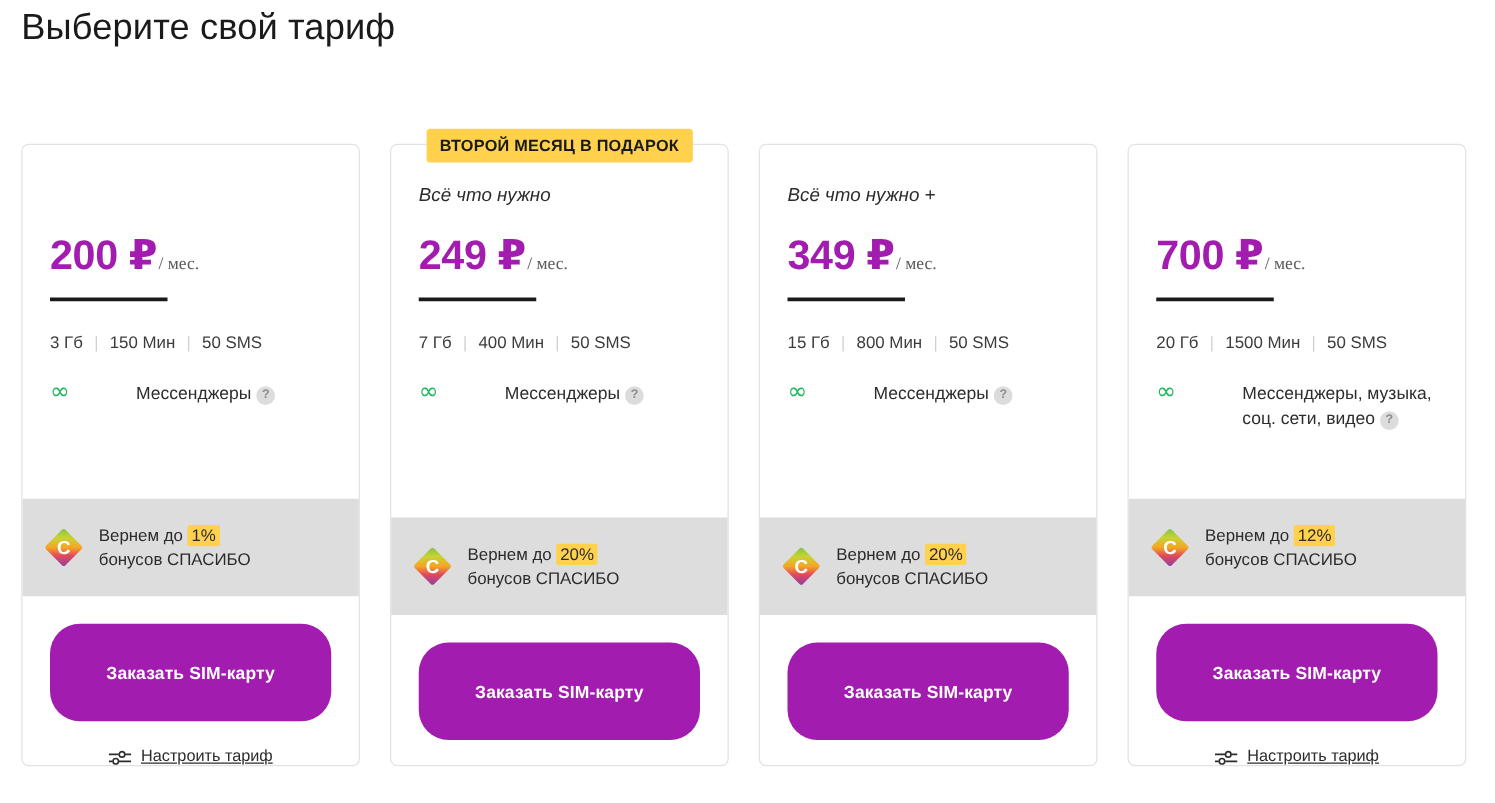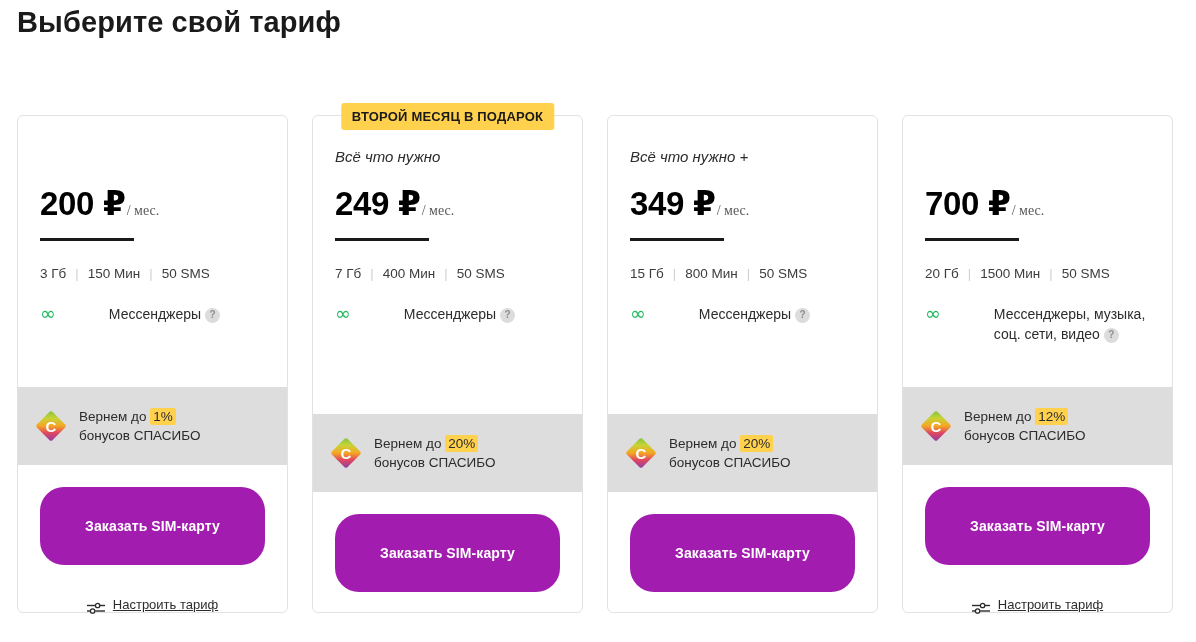--- a/index.html
+++ b/index.html
@@ -10,21 +10,21 @@
     font-family: "Liberation Sans", "DejaVu Sans", sans-serif;
     overflow: hidden;
   }
   .page { position: relative; width: 1196px; height: 642px; }
 
   .page-title {
     position: absolute;
     left: 17px;
     top: 6px;
     font-size: 29px;
-    font-weight: 700;
+    font-weight: 400;
     color: #1a1a1a;
     letter-spacing: 0.1px;
   }
 
   .cards {
     position: absolute;
     left: 17px;
     top: 115px;
     width: 1162px;
     display: flex;
@@ -77,21 +77,21 @@
   .price-row {
     position: absolute;
     top: 68px;
     left: 22px;
     display: flex;
     align-items: baseline;
   }
   .price-main {
     font-size: 33px;
     font-weight: 700;
-    color: #000000;
+    color: #a21caf;
     letter-spacing: -0.3px;
   }
   .price-per {
     font-size: 14px;
     color: #5a5a5a;
     margin-left: 1px;
     font-family: Liberation Serif, serif;
   }
 
   .divider {
@@ -219,23 +219,23 @@
     padding: 31px 0;
     font-size: 14px;
     font-weight: 700;
     font-family: "Liberation Sans", sans-serif;
     cursor: pointer;
     letter-spacing: 0.1px;
   }
 
   .config-link {
     display: flex;
-    align-items: flex-end;
+    align-items: center;
     justify-content: center;
-    margin-top: 32px;
+    margin-top: 20px;
     cursor: pointer;
   }
   .sliders-icon {
     width: 18px;
     height: 12px;
     margin-right: 8px;
     flex: 0 0 auto;
   }
   .config-label {
     font-size: 13px;

